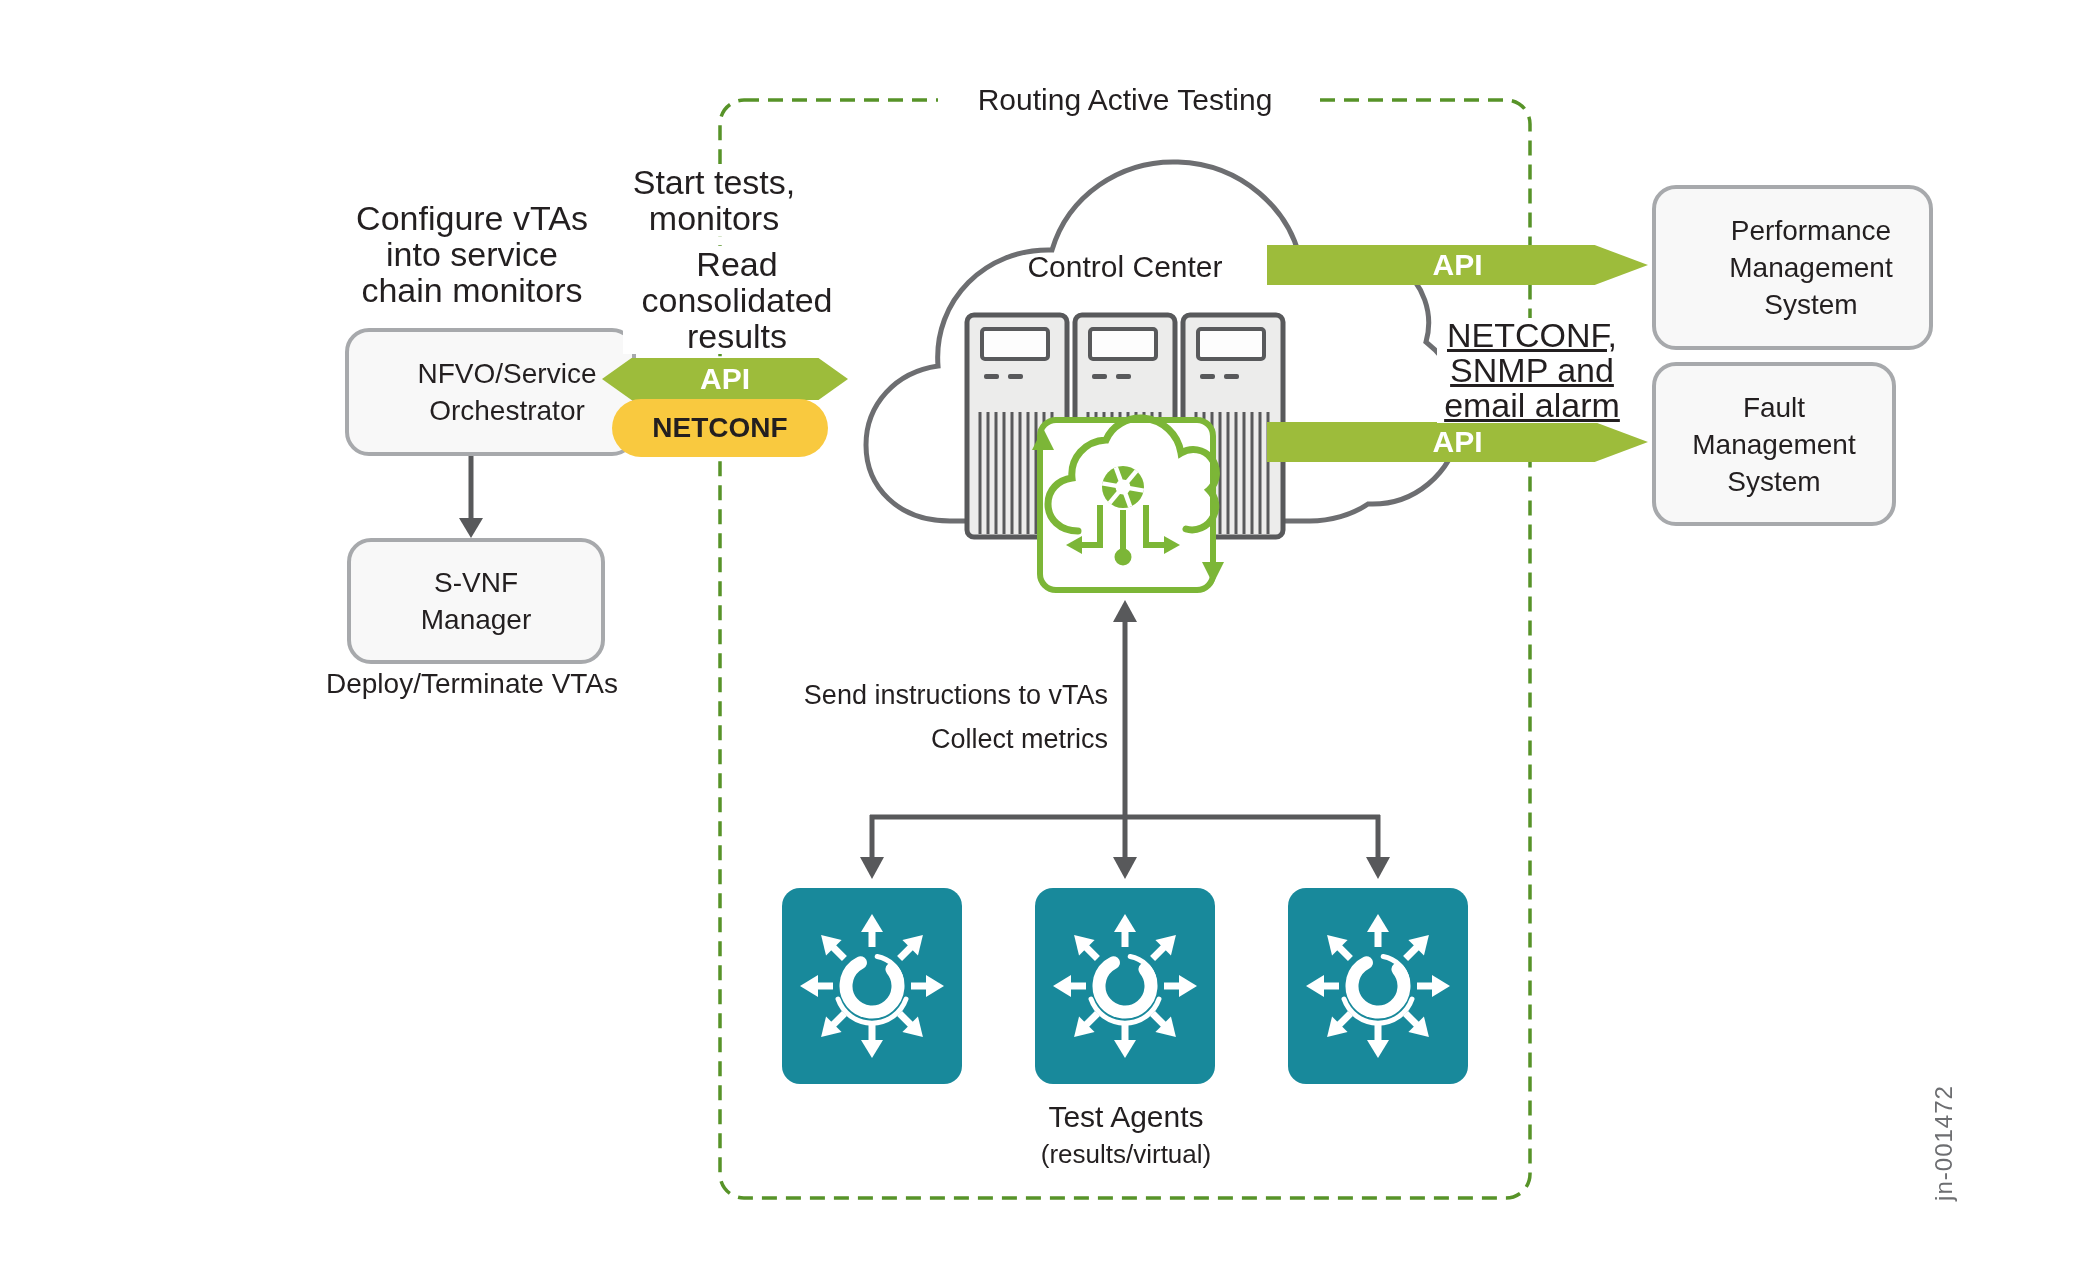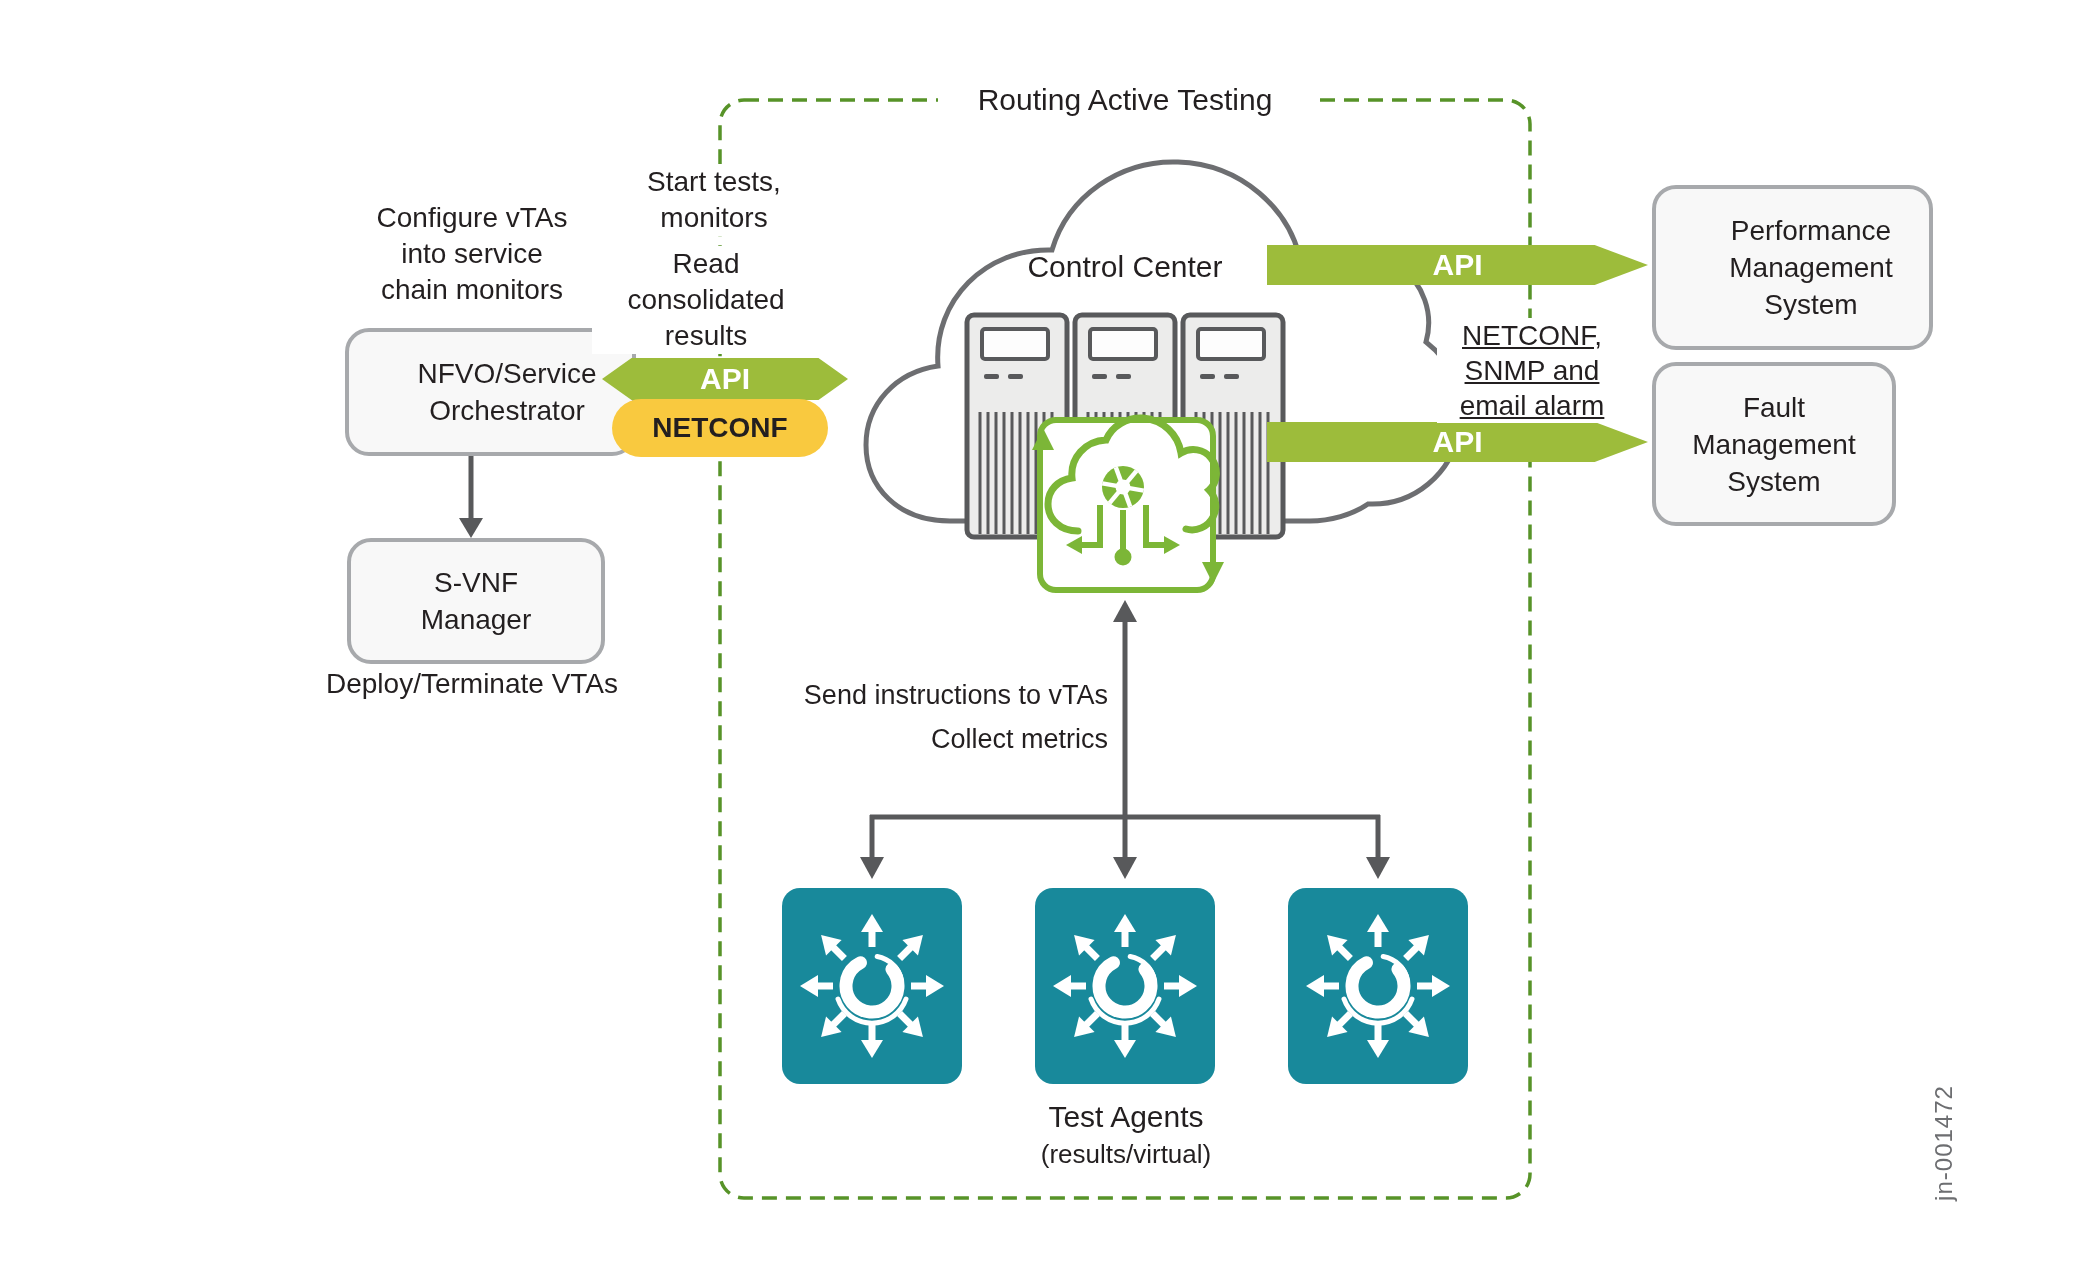--- a/index.html
+++ b/index.html
@@ -1,21 +1,21 @@
 <!DOCTYPE html>
 <html style="--dash-green: #579328; --arrow-green: #9dbc3b; --icon-green: #7cb637; --netconf-yellow: #f9c93f; --agent-teal: #18899b; --line-gray: #58595b; --cloud-gray: #6d6e71; --box-border: #a7a9ac; --box-fill: #f8f8f8; --server-fill: #ececeb; --text-dark: #231f20;"><head>
 <meta charset="utf-8">
 <style>
   html,body{margin:0;padding:0;background:#fff;}
   .stage{
     position:relative;width:2100px;height:1282px;overflow:hidden;background:#fff;
     font-family:"Liberation Sans",sans-serif;color:var(--text-dark,#231f20);
   }
   .abs{position:absolute;}
-  .note{font-size:28px;line-height:36px;text-align:center;white-space:pre-line;background:#fff;}
+  .note{font-size:34px;line-height:36px;text-align:center;white-space:pre-line;background:#fff;}
   .gbox{
     position:absolute;display:flex;align-items:center;justify-content:center;
     background:var(--box-fill,#f8f8f8);border:4px solid var(--box-border,#a7a9ac);
     border-radius:24px;font-size:28px;line-height:37px;text-align:center;white-space:pre-line;
   }
   .title-chip{
     position:absolute;left:938px;top:78px;width:374px;height:44px;background:#fff;
     display:flex;align-items:center;justify-content:center;font-size:30px;
   }
   .api-dbl{
@@ -211,21 +211,21 @@
   <div class="gbox" style="left:345px;top:328px;width:250px;height:120px;padding-left:33px;">NFVO/Service
 Orchestrator</div>
 
   <div class="gbox" style="left:347px;top:538px;width:250px;height:118px;">S-VNF
 Manager</div>
 
   <div class="abs note" style="left:312px;top:666px;width:320px;font-size:28px;">Deploy/Terminate VTAs</div>
 
   <div class="abs note" style="left:600px;top:164px;width:228px;">Start tests,
 monitors</div>
-  <div class="abs note" style="left:592px;top:246px;width:228px;">Read
+  <div class="abs note" style="left:623px;top:246px;width:228px;">Read
 consolidated
 results</div>
 
   <div class="api-dbl">
     <span>API</span>
   </div>
 
   <div class="netconf">
     <span>NETCONF</span>
   </div>

